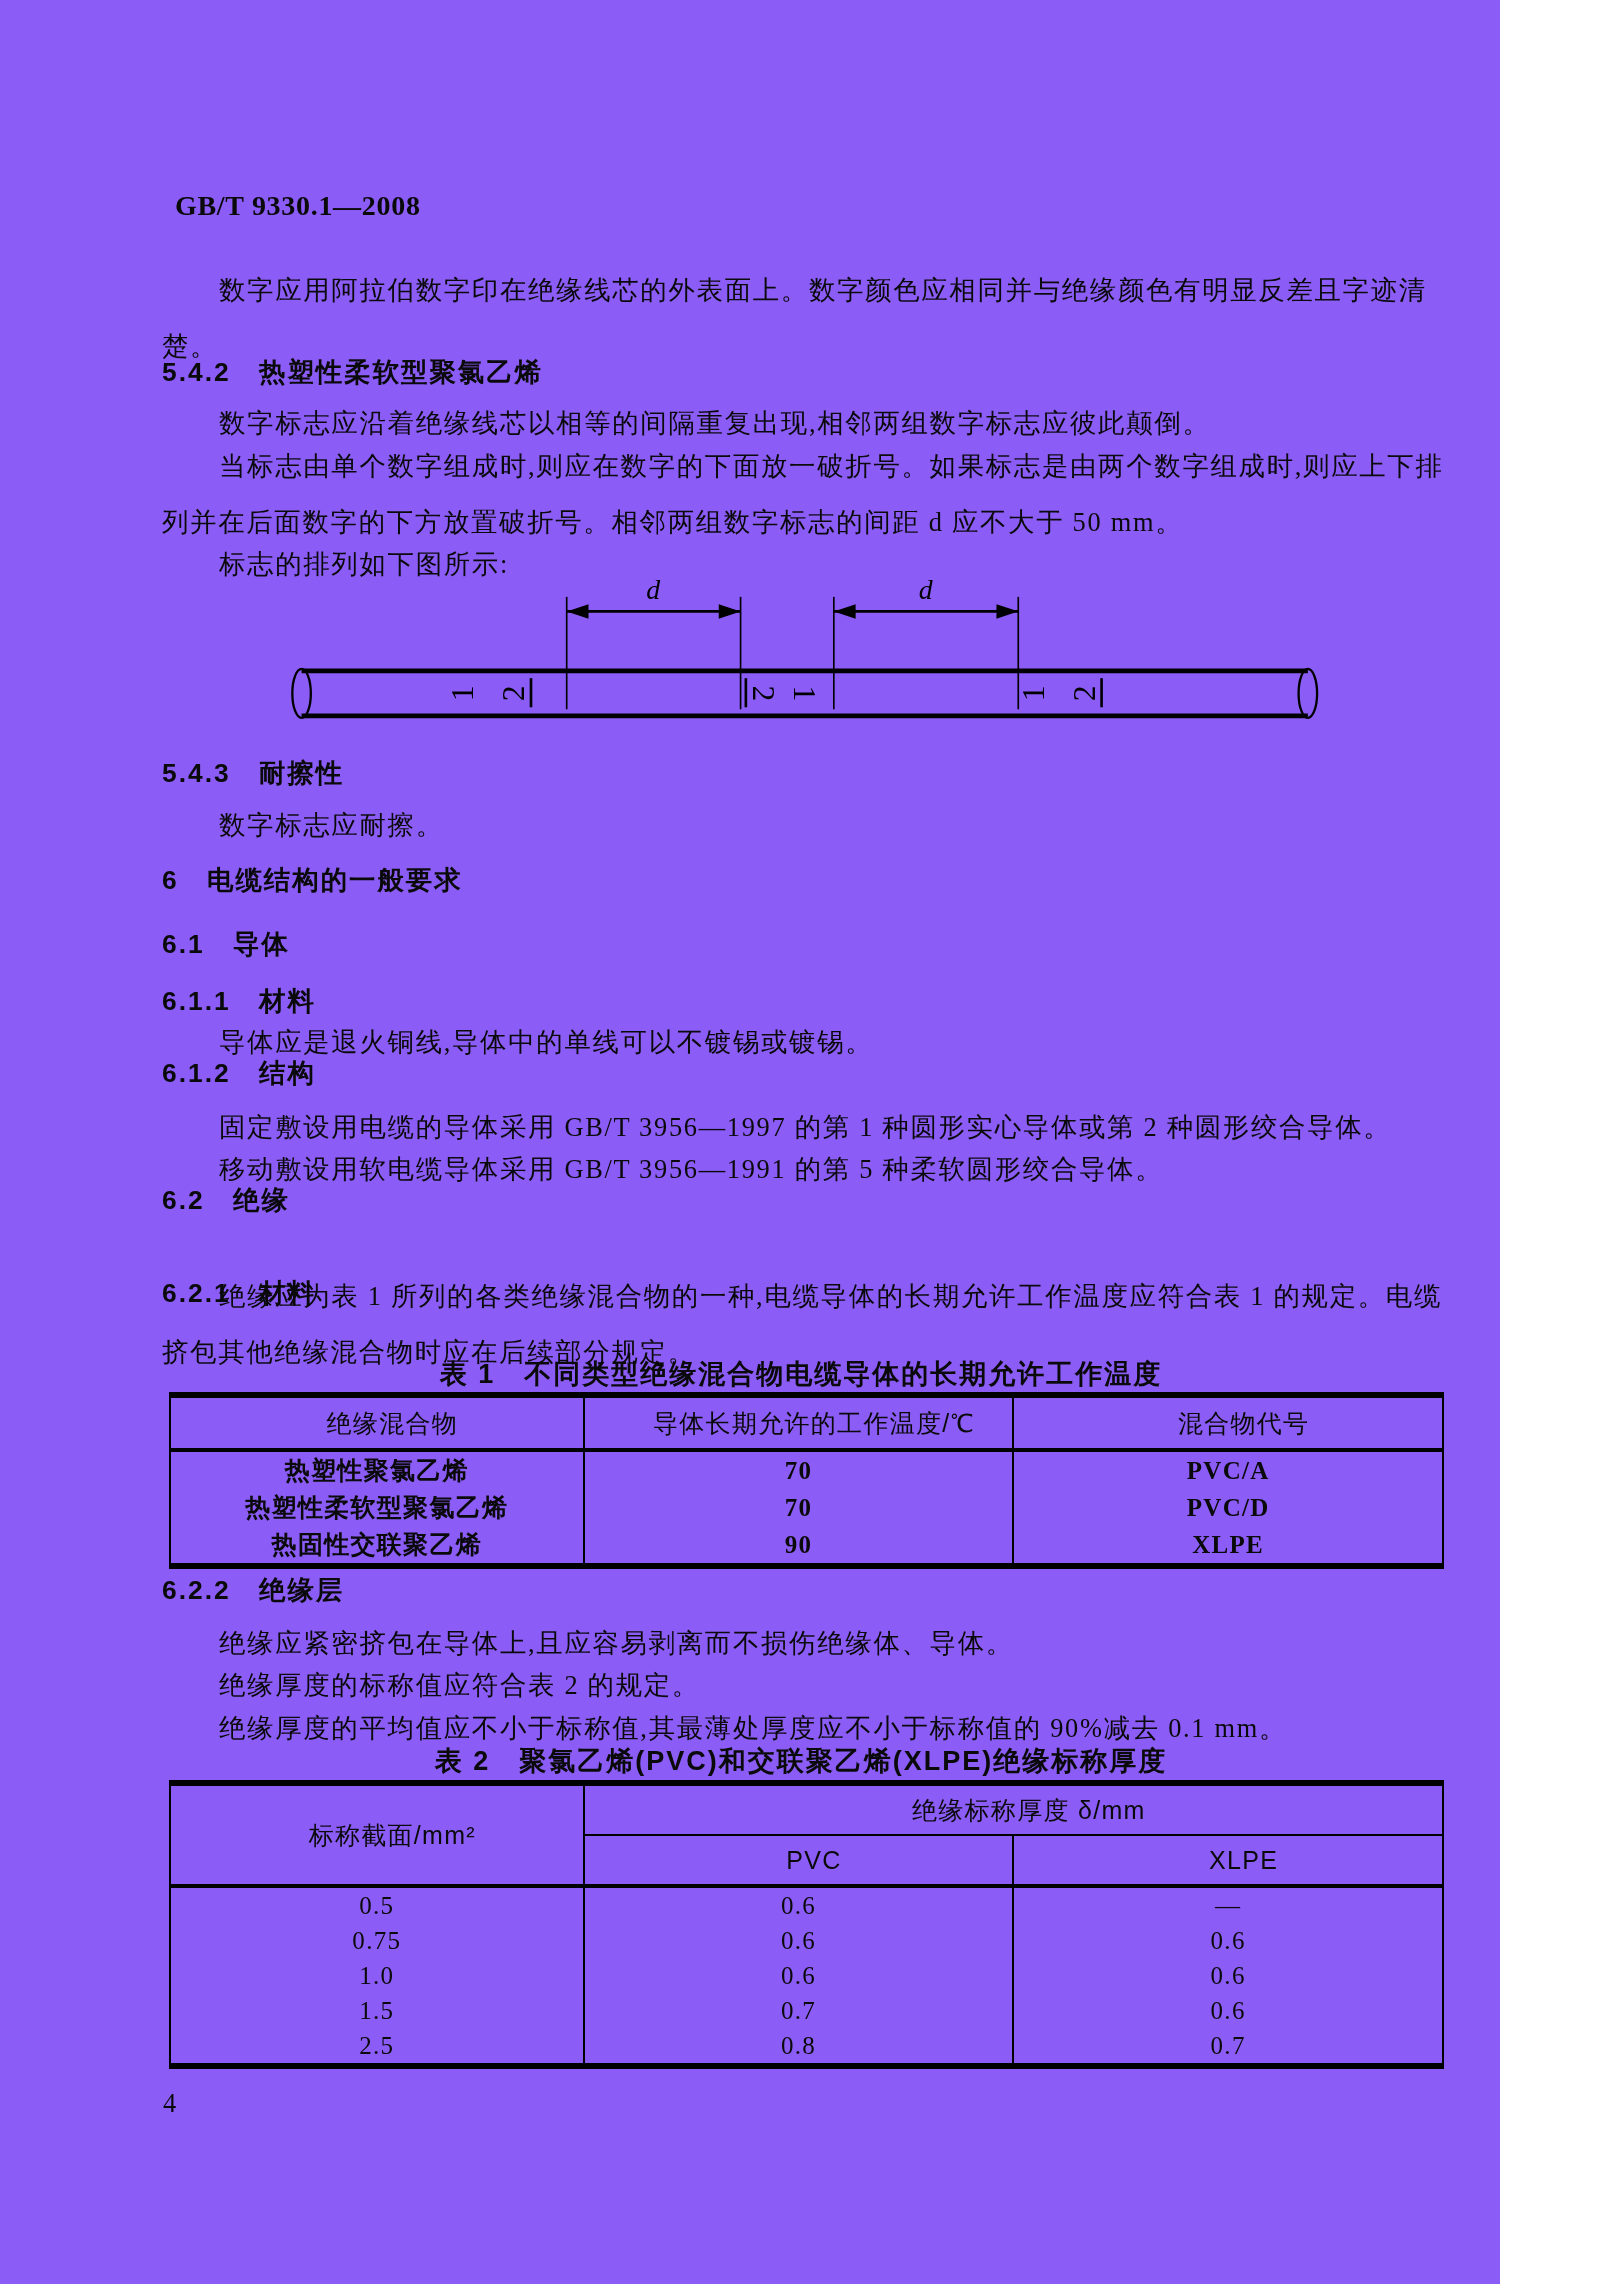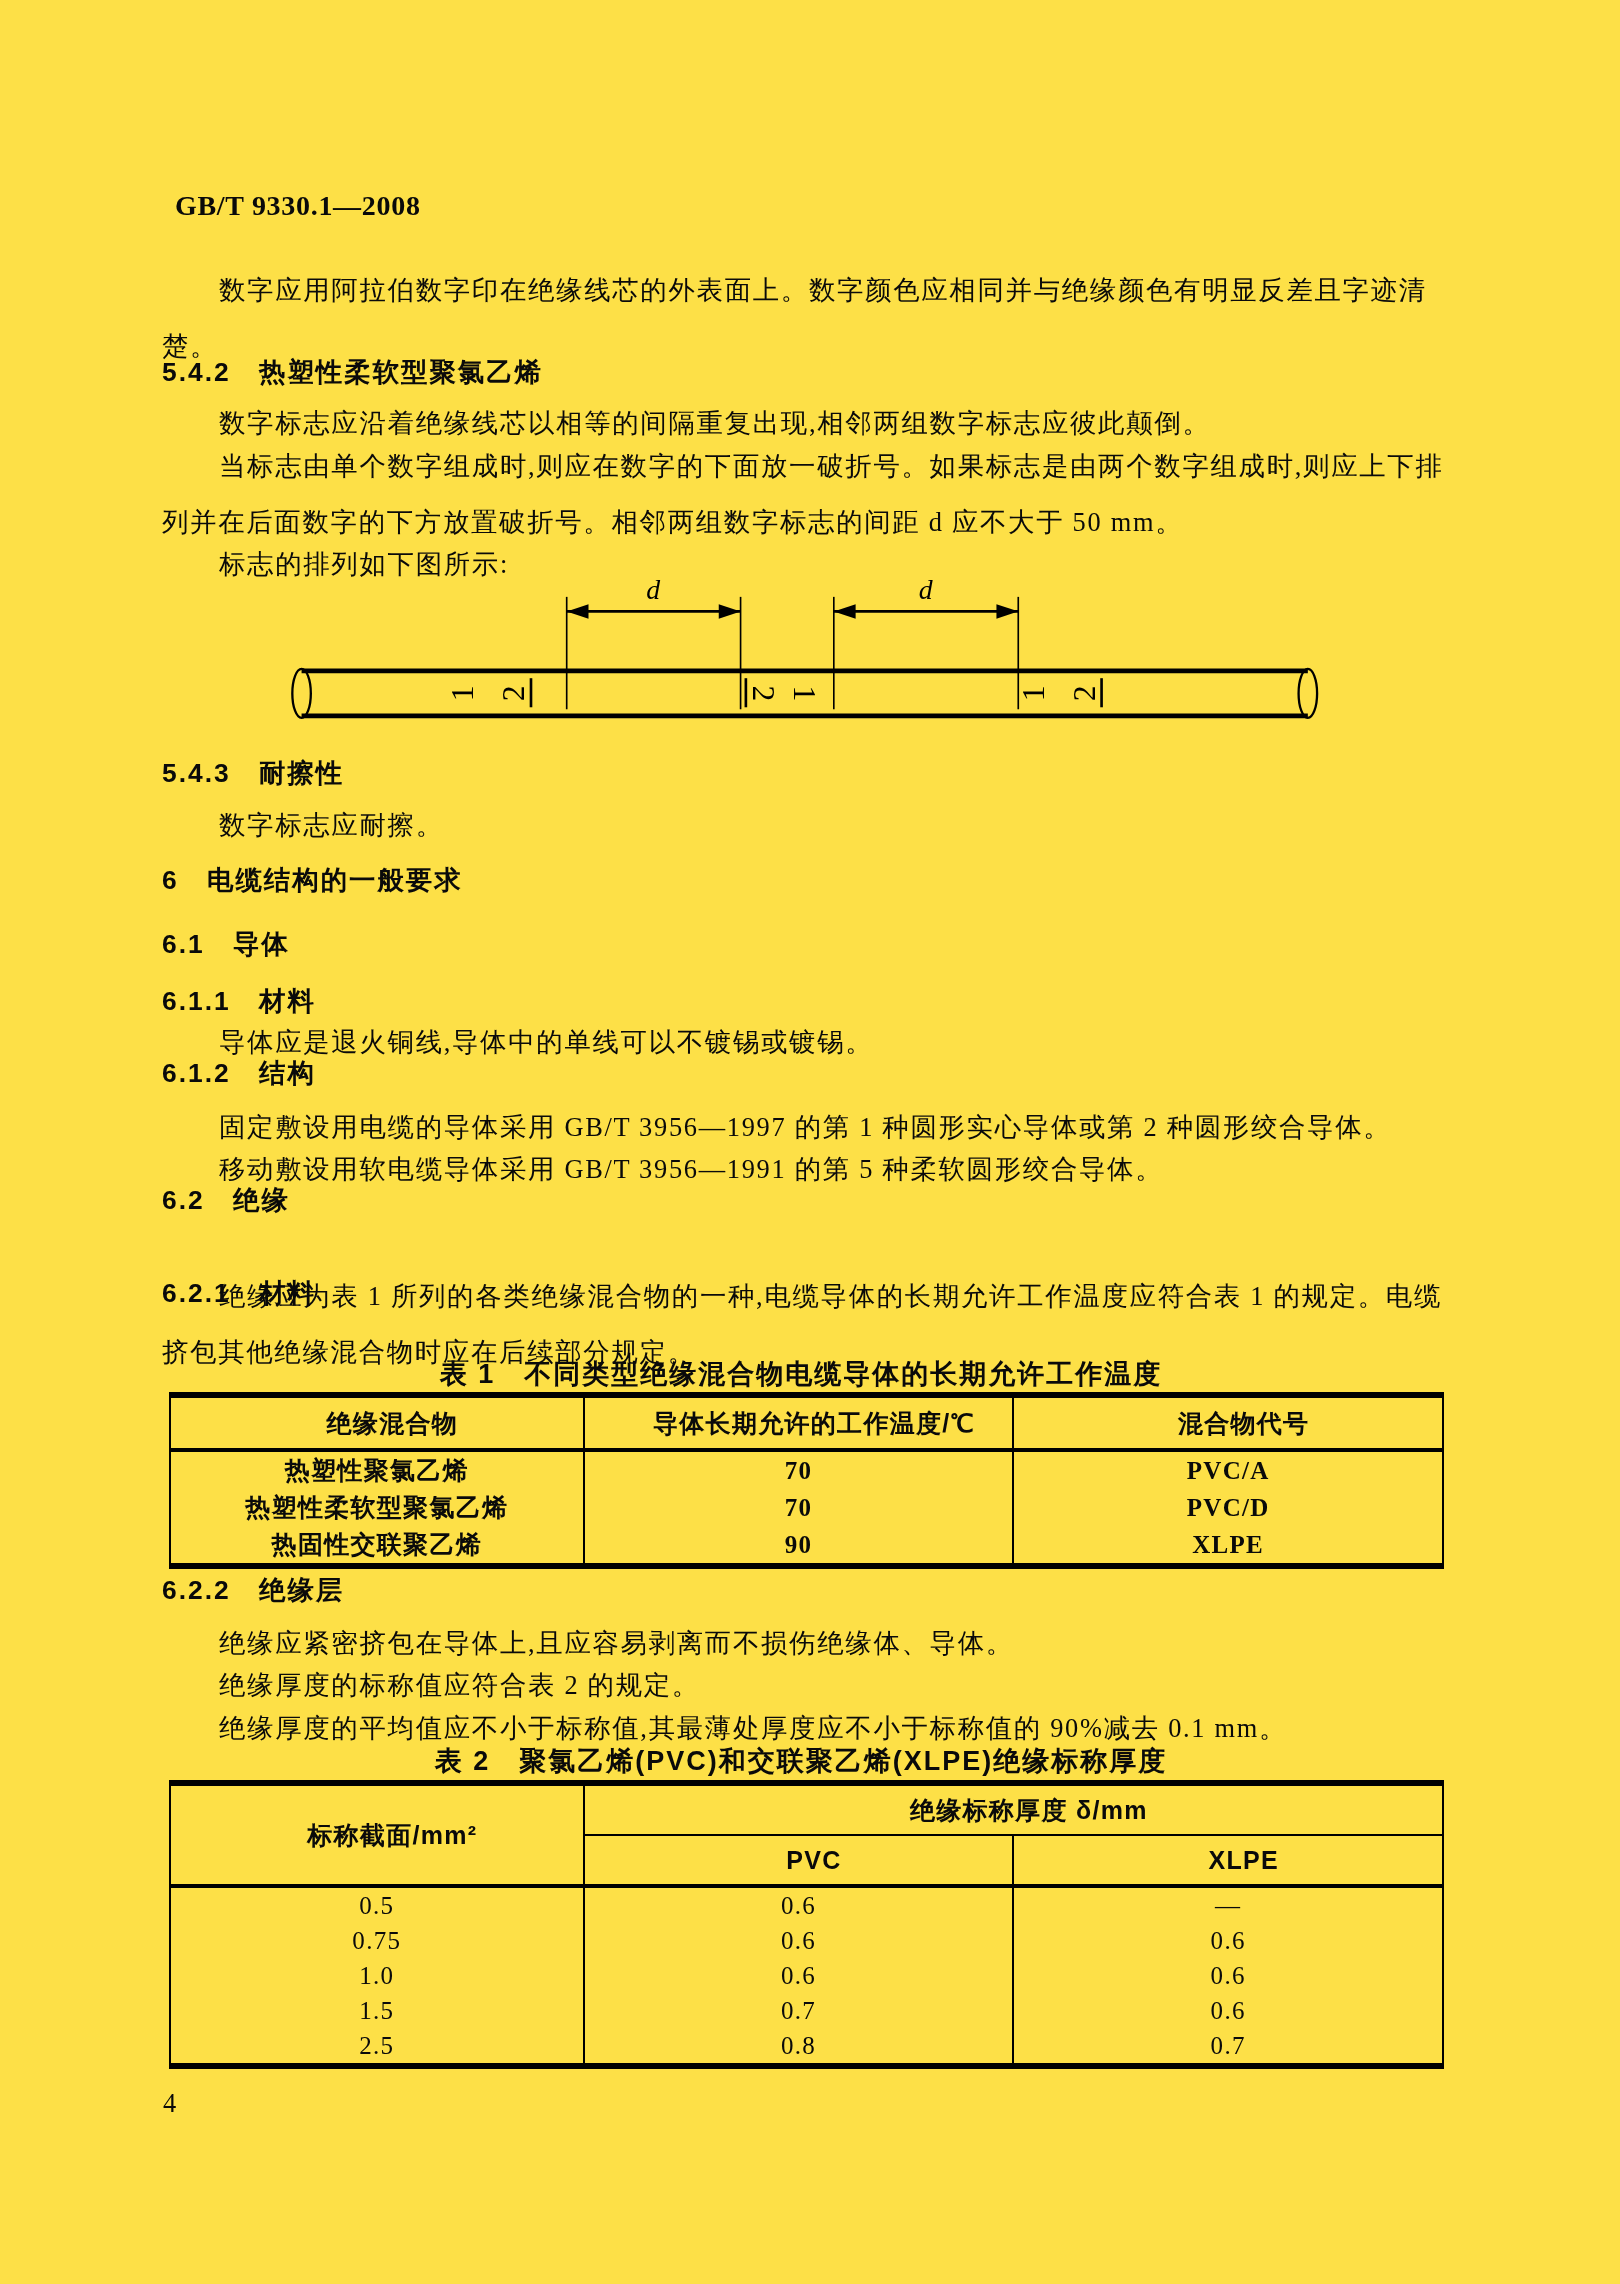--- a/index.html
+++ b/index.html
@@ -1,30 +1,30 @@
 <!DOCTYPE html>
 <html lang="zh" style="font-size:10.6px"><head>
 <meta charset="utf-8">
 <style>
   html,body{margin:0;padding:0;background:#ffffff;}
-  .page{position:relative;width:1620px;height:2284px;background:#fde047;color:#0a0a0a;
+  .page{position:relative;width:1500px;height:2284px;background:#8b5cf6;color:#0a0a0a;
         font-family:"Liberation Serif",serif;overflow:hidden;}
   .abs{position:absolute;}
   .body-text{font-size:26.4px;line-height:56px;letter-spacing:1.7px;}
   .para{left:162px;width:1301px;text-indent:57px;margin:0;}
   .hd{font-family:"Liberation Sans",sans-serif;font-weight:700;font-size:26.4px;letter-spacing:2px;margin:0;}
   .left-hd{left:162px;}
   .doc-num{left:175px;top:190px;font-weight:700;font-size:28px;letter-spacing:0.7px;margin:0;}
   .caption{left:162px;width:1278px;text-align:center;font-family:"Liberation Sans",sans-serif;
            font-weight:700;font-size:27px;letter-spacing:2px;margin:0;}
   .doc-table{border-collapse:collapse;table-layout:fixed;
              border:2px solid #000;border-top:6px solid #000;border-bottom:6px solid #000;}
   .doc-table th,.doc-table td{border-left:2px solid #000;border-right:2px solid #000;
              text-align:center;vertical-align:middle;padding:0;}
-  .doc-table th{font-family:"Liberation Sans",sans-serif;font-weight:700;font-size:25px;letter-spacing:1.3px;padding-left:31px;}
+  .doc-table th{font-family:"Liberation Sans",sans-serif;font-weight:400;font-size:25px;letter-spacing:1.3px;padding-left:31px;}
   .doc-table td{font-family:"Liberation Serif",serif;font-size:25px;letter-spacing:1.3px;}
   #table1 th{height:50px;border-bottom:4px solid #000;}
   #table1 td{height:37px;font-weight:bold;}
   #table2 .th-col1{border-bottom:4.6px solid #000;}
   #table2 .th-group{height:48px;border-bottom:2px solid #000;}
   #table2 .th-sub{height:48px;border-bottom:4.6px solid #000;}
   #table2 td{height:35px;}
   .pgnum{left:163px;top:2088px;font-size:26.4px;margin:0;}
 </style>
 </head>

